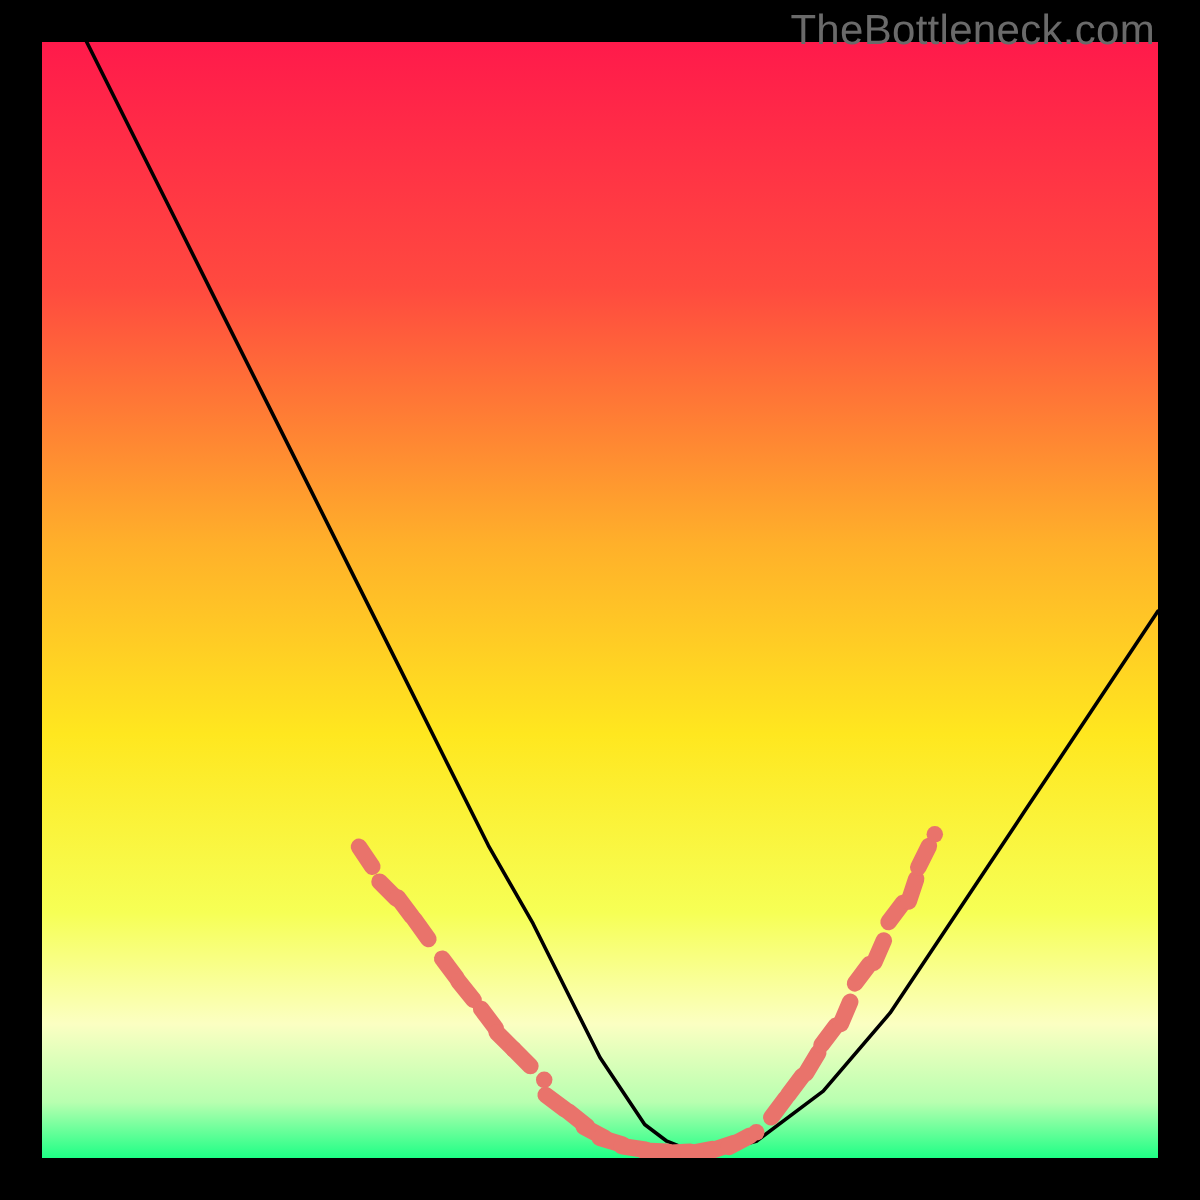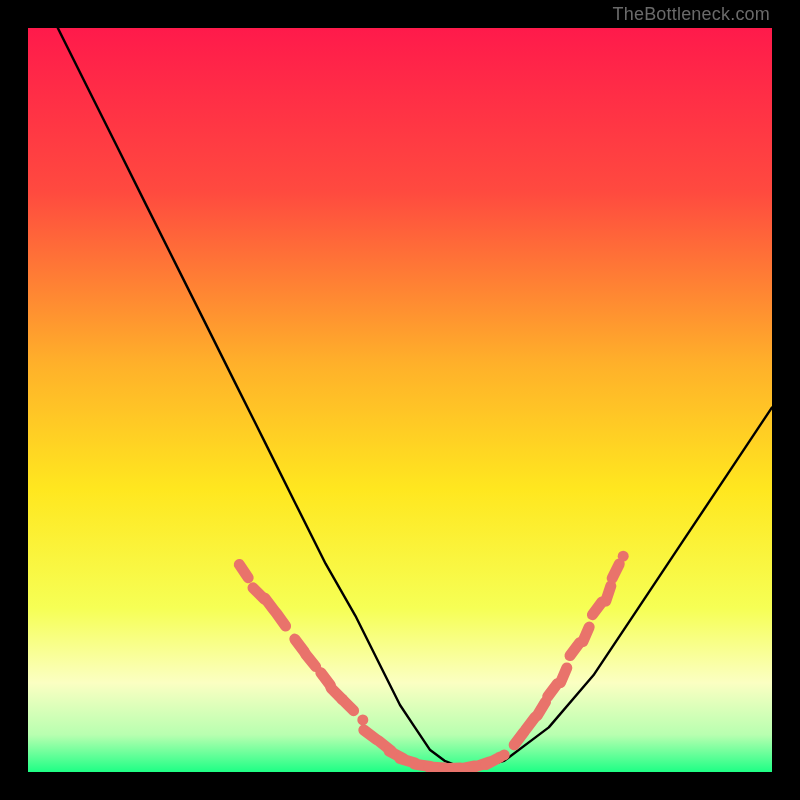--- a/index.html
+++ b/index.html
@@ -24,21 +24,21 @@
     left: 0;
     top: 0;
     width: 744px;
     height: 744px;
   }
   .watermark {
     position: absolute;
     top: 4px;
     right: 30px;
     color: #6a6a6a;
-    font-size: 18px;
+    font-size: 28px;
     font-weight: 500;
     letter-spacing: 0.2px;
     user-select: none;
   }
   svg { display: block; }
 </style>
 </head>
 <body>
 
 <div class="frame">

